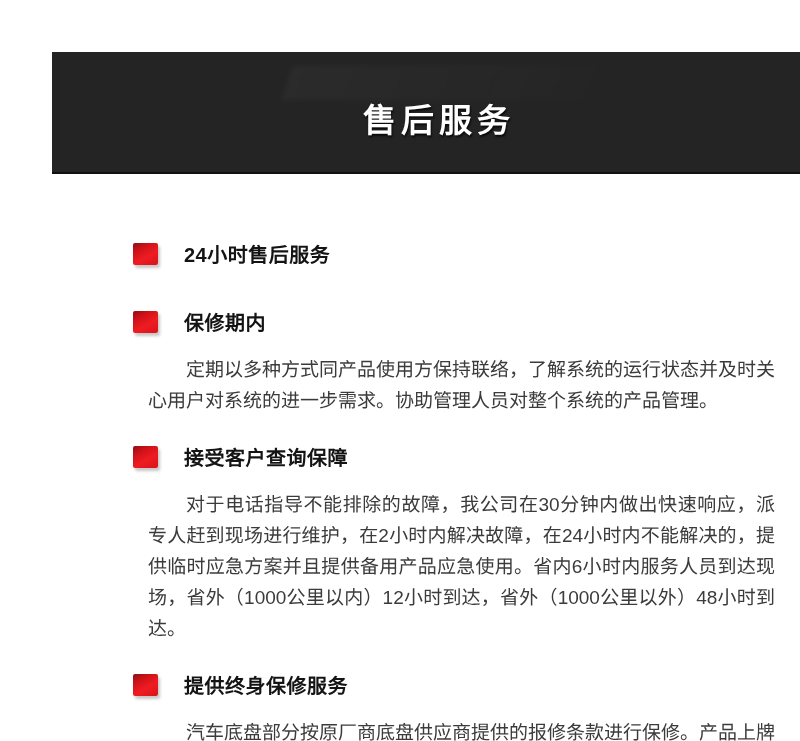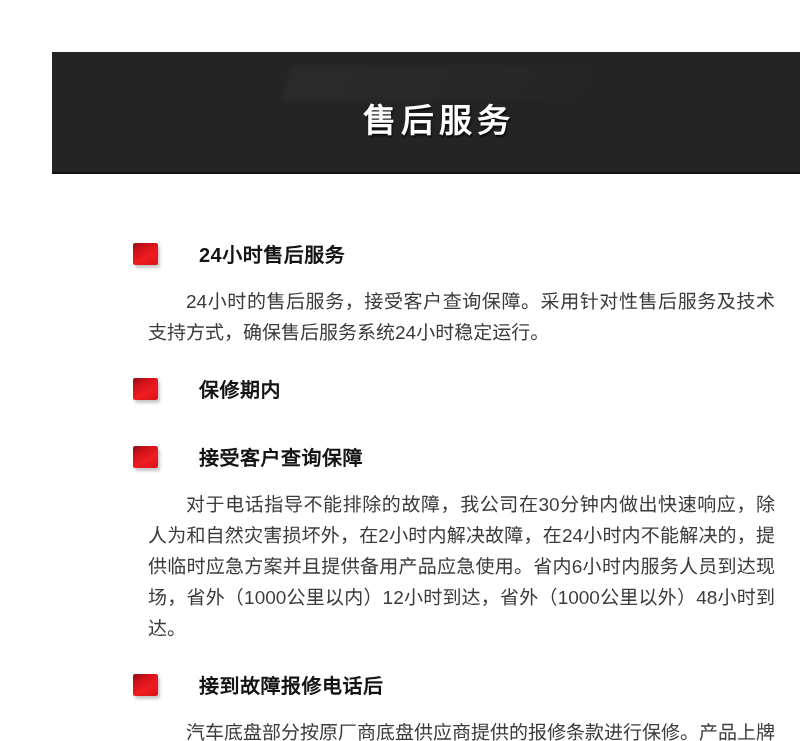--- a/index.html
+++ b/index.html
@@ -42,21 +42,20 @@
     transform: skewX(-18deg);
     filter: blur(2px);
   }
   
   .content {
     padding: 26px 38px 0 55px;
   }
   .section-header {
     display: flex;
     align-items: center;
-    gap: 15px;
     margin: 8px 0 5px 0;
   }
   section:first-of-type .section-header { margin-top: 0; }
   .bullet {
     flex: 0 0 auto;
     width: 25px;
     height: 22px;
     border-radius: 2px;
     background: linear-gradient(150deg, #8c0f14 0%, #cf1218 28%, #ee1c22 60%, #da121a 100%);
     box-shadow: 2px 3px 3px rgba(130,130,130,0.45);
@@ -85,40 +84,40 @@
     <div class="banner-title">售后服务</div>
   </div>
 
   <div class="content">
 
     <section>
       <div class="section-header">
         <span class="bullet"></span>
         <h2 class="section-title">24小时售后服务</h2>
       </div>
-      <p class="para">24小时的售后服务，接受客户查询保障。采用针对性售后服务及技术支持方式，确保售后服务系统24小时稳定运行。</p>
     </section>
 
     <section>
       <div class="section-header">
         <span class="bullet"></span>
         <h2 class="section-title">保修期内</h2>
       </div>
+      <p class="para">定期以多种方式同产品使用方保持联络，了解系统的运行状态并及时关心用户对系统的进一步需求。协助管理人员对整个系统的产品管理。</p>
     </section>
 
     <section>
       <div class="section-header">
         <span class="bullet"></span>
         <h2 class="section-title">接受客户查询保障</h2>
       </div>
-      <p class="para">对于电话指导不能排除的故障，我公司在30分钟内做出快速响应，除人为和自然灾害损坏外，在2小时内解决故障，在24小时内不能解决的，提供临时应急方案并且提供备用产品应急使用。省内6小时内服务人员到达现场，省外（1000公里以内）12小时到达，省外（1000公里以外）48小时到达。</p>
+      <p class="para">对于电话指导不能排除的故障，我公司在30分钟内做出快速响应，派专人赶到现场进行维护，在2小时内解决故障，在24小时内不能解决的，提供临时应急方案并且提供备用产品应急使用。省内6小时内服务人员到达现场，省外（1000公里以内）12小时到达，省外（1000公里以外）48小时到达。</p>
     </section>
 
     <section>
       <div class="section-header">
         <span class="bullet"></span>
-        <h2 class="section-title">接到故障报修电话后</h2>
+        <h2 class="section-title">提供终身保修服务</h2>
       </div>
       <p class="para">汽车底盘部分按原厂商底盘供应商提供的报修条款进行保修。产品上牌（车辆不上牌以验收通过）之日起，整车保修期为一年，保修期内（除人为和自然灾害损坏外）免费保修，提供终身保修服务，终身负责维修、保养，配件只收成本价。</p>
     </section>
 
   </div>
 </div>
 
 </body></html>

